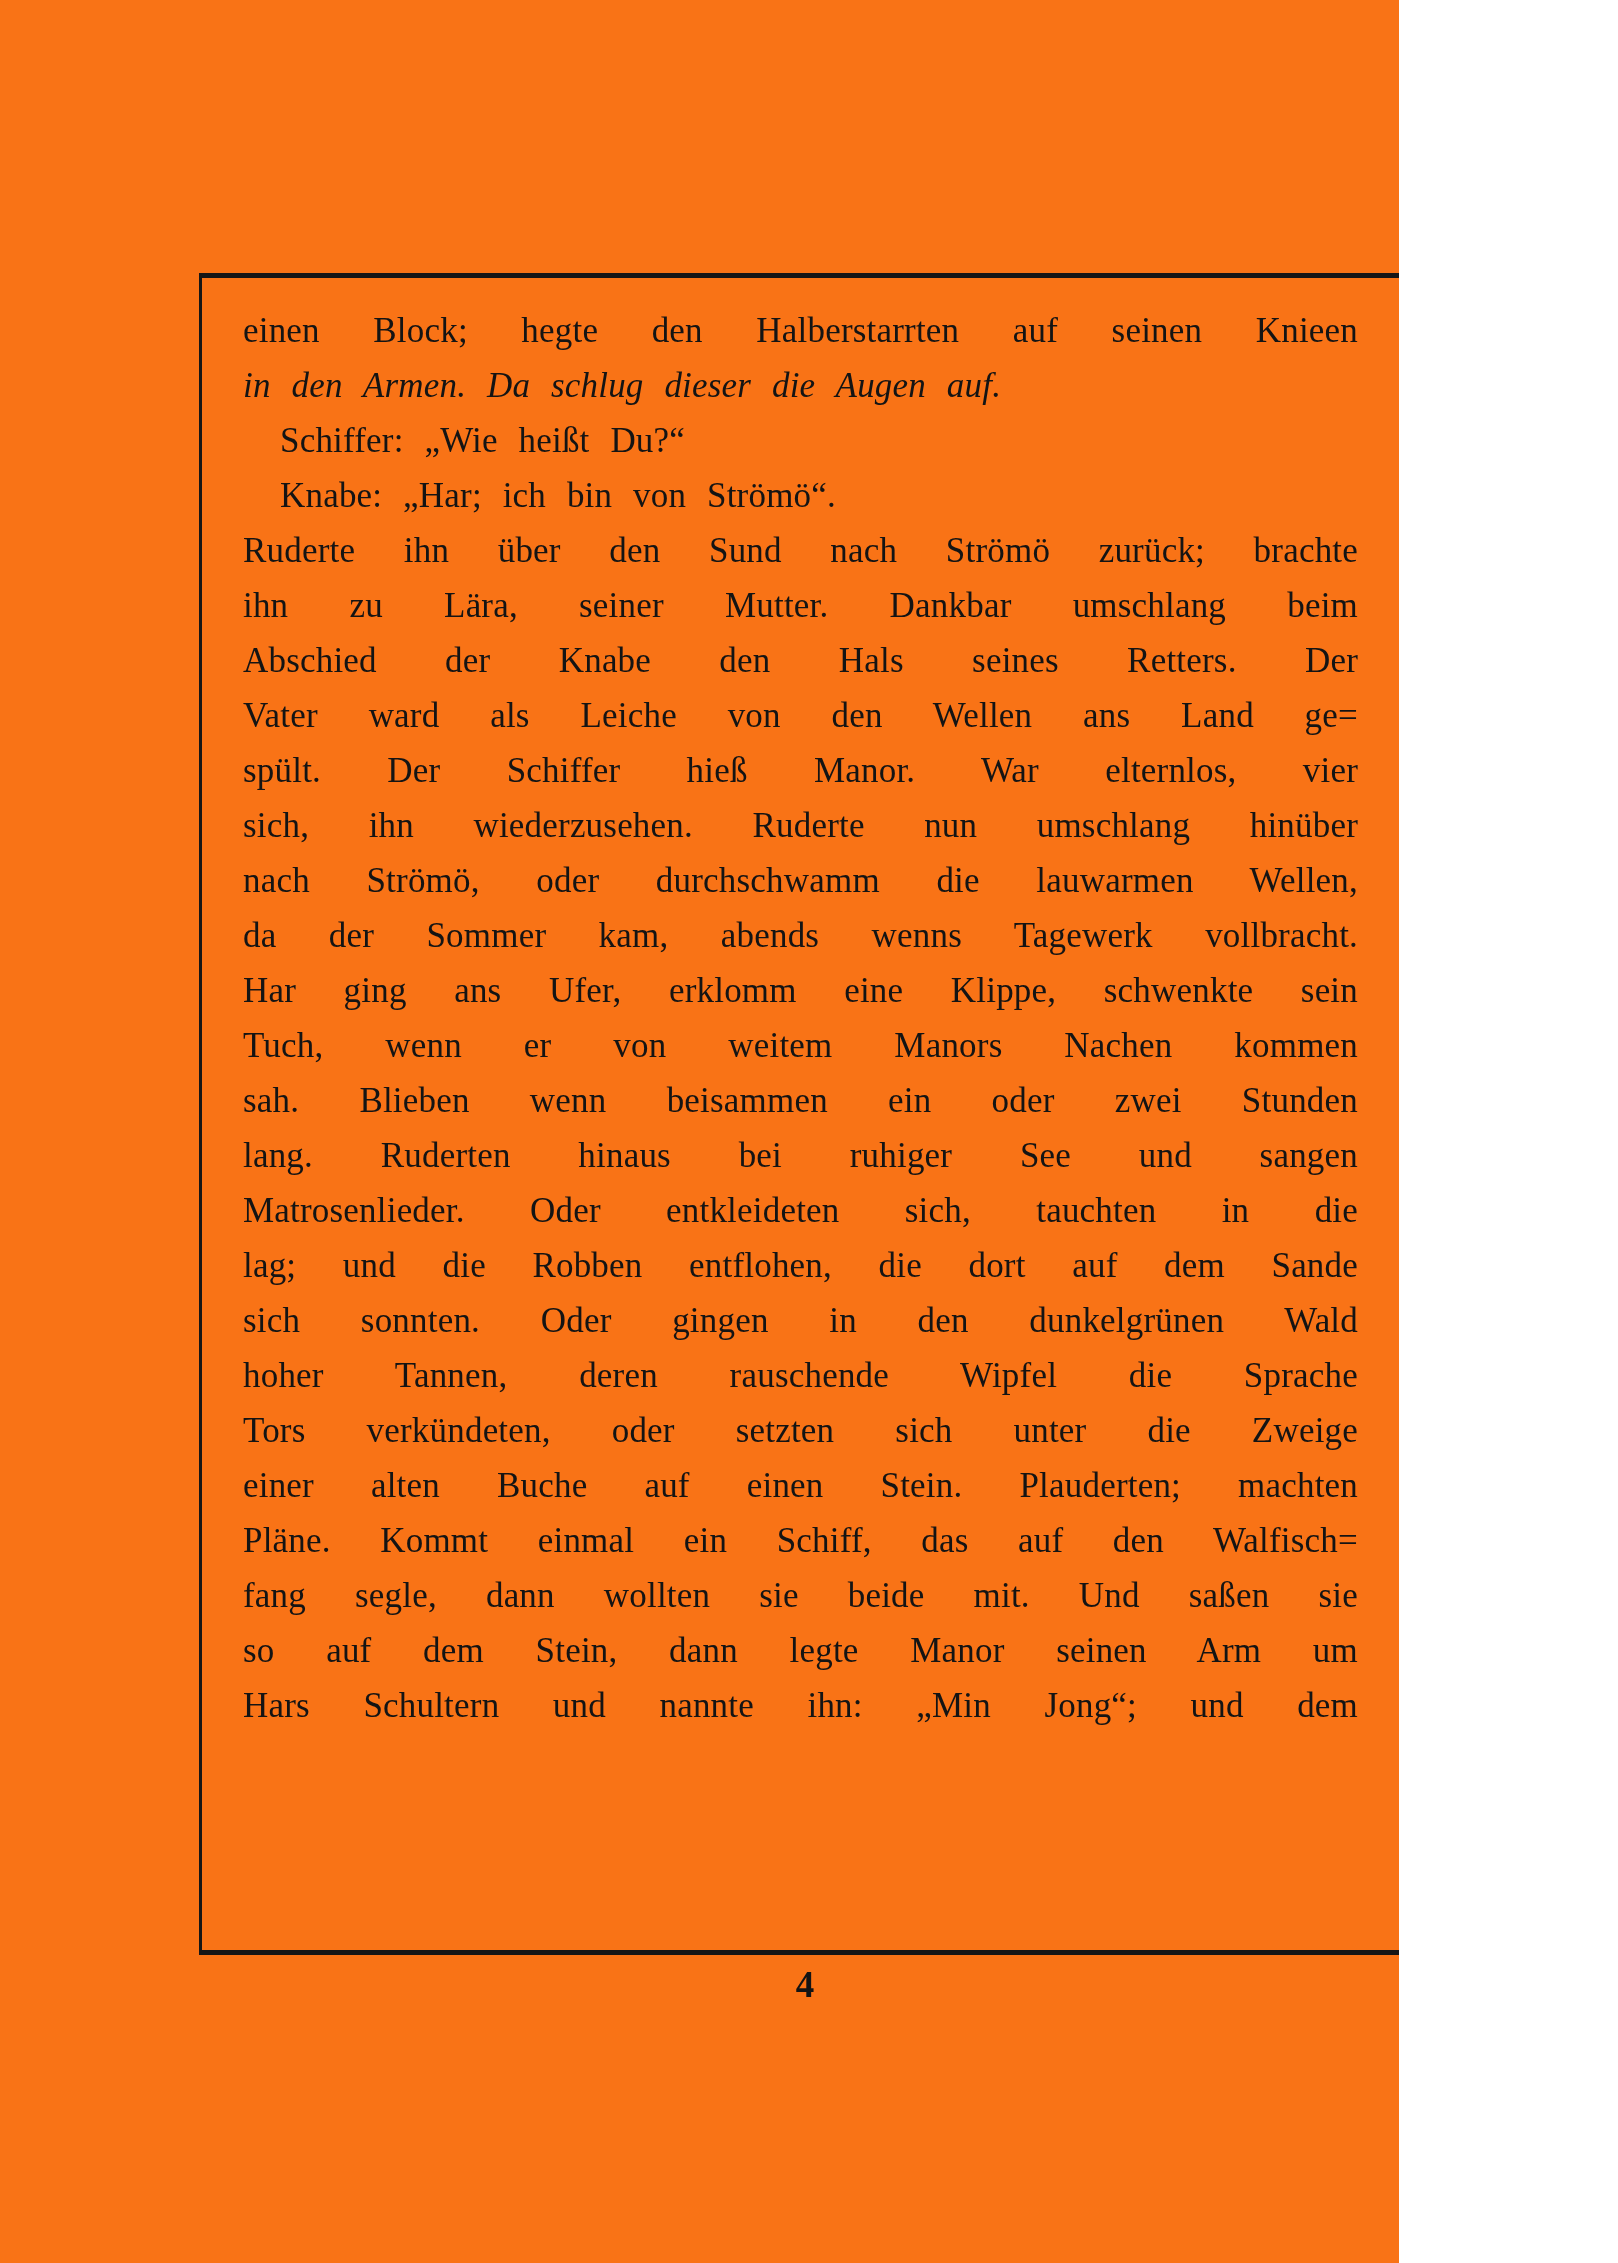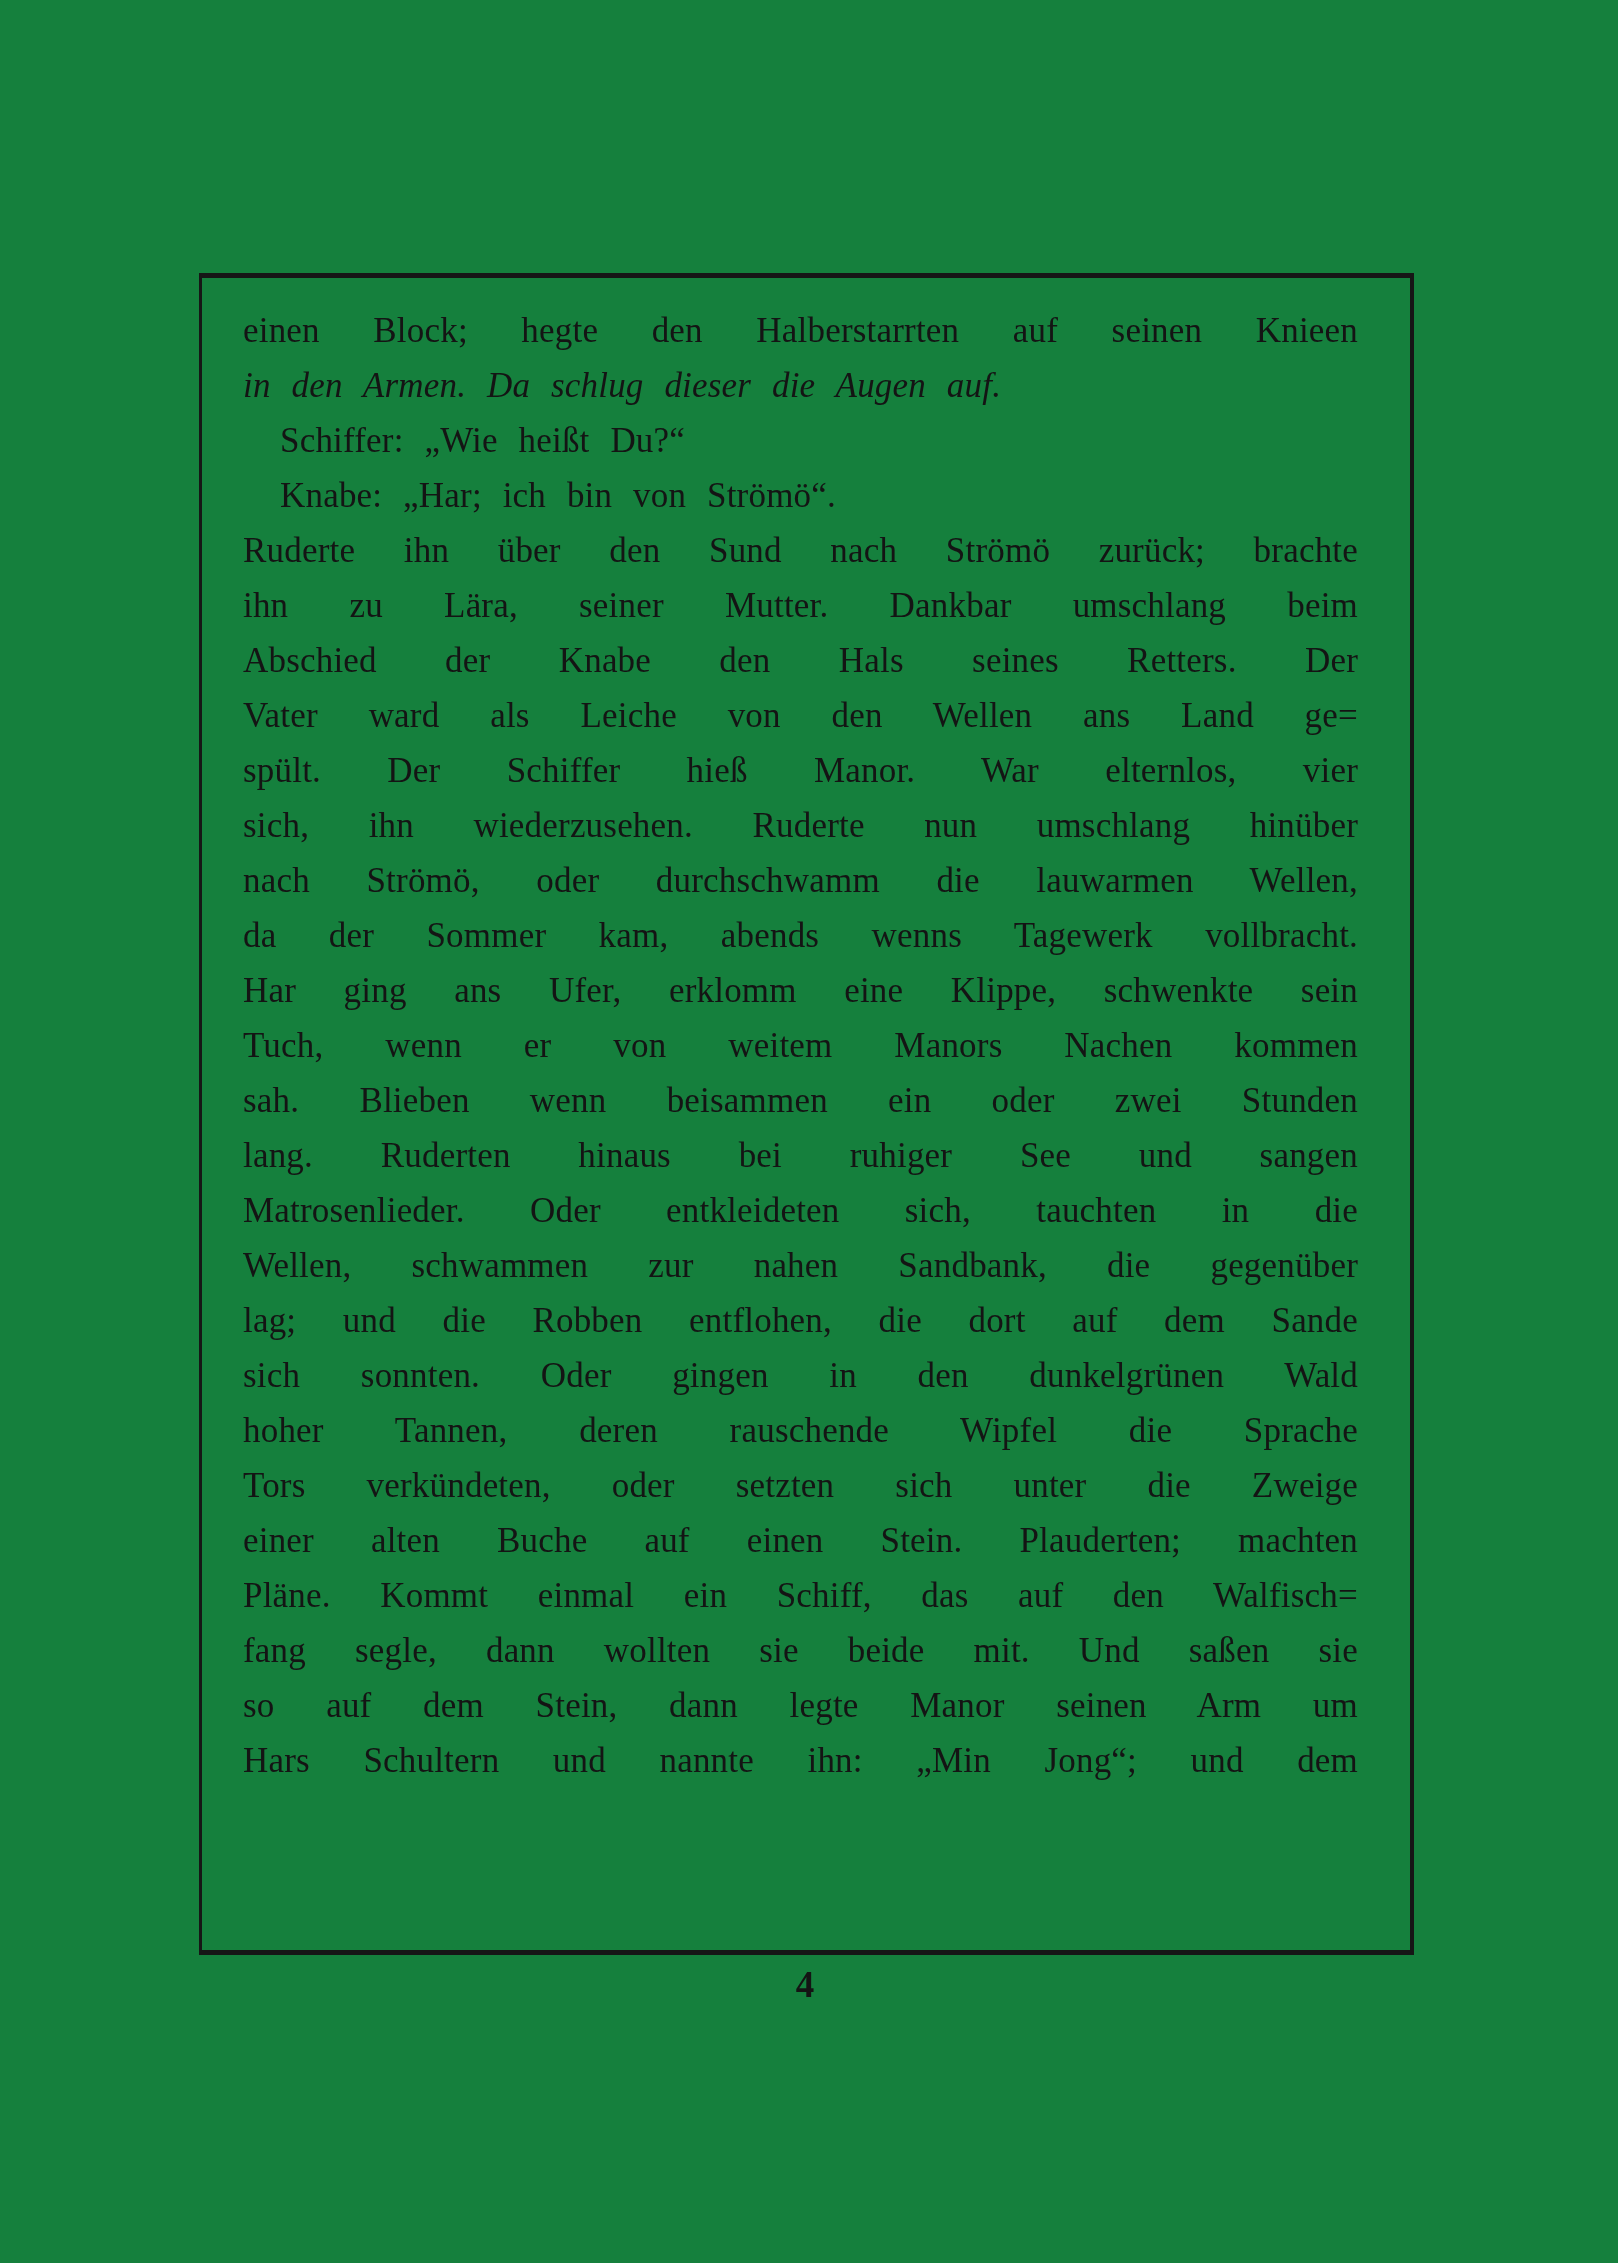--- a/index.html
+++ b/index.html
@@ -2,26 +2,27 @@
 <html style="font-size:15px"><head>
 <meta charset="utf-8">
 <style>
   html, body {
     margin: 0;
     padding: 0;
     background: #ffffff;
   }
   #page {
     position: relative;
-    width: 1618px;
+    width: 1375px;
     height: 2263px;
-    background: #15803d;
+    background: #f97316;
     font-family: "Liberation Serif", "DejaVu Serif", serif;
     color: #141414;
     overflow: hidden;
+    padding-left: 24px;
   }
   #frame {
     position: absolute;
     left: 199px;
     top: 273px;
     width: 1208px;
     height: 1672px;
     border-top: 5.6px solid #161616;
     border-bottom: 5.6px solid #161616;
     border-left: 3.7px solid #161616;
@@ -80,21 +81,20 @@
       <div class="line justify">Vater ward als Leiche von den Wellen ans Land ge=</div>
       <div class="line justify">spült. Der Schiffer hieß Manor. War elternlos, vier</div>
       <div class="line justify">sich, ihn wiederzusehen. Ruderte nun umschlang hinüber</div>
       <div class="line justify">nach Strömö, oder durchschwamm die lauwarmen Wellen,</div>
       <div class="line justify">da der Sommer kam, abends wenns Tagewerk vollbracht.</div>
       <div class="line justify">Har ging ans Ufer, erklomm eine Klippe, schwenkte sein</div>
       <div class="line justify">Tuch, wenn er von weitem Manors Nachen kommen</div>
       <div class="line justify">sah. Blieben wenn beisammen ein oder zwei Stunden</div>
       <div class="line justify">lang. Ruderten hinaus bei ruhiger See und sangen</div>
       <div class="line justify">Matrosenlieder. Oder entkleideten sich, tauchten in die</div>
-      <div class="line justify">Wellen, schwammen zur nahen Sandbank, die gegenüber</div>
       <div class="line justify">lag; und die Robben entflohen, die dort auf dem Sande</div>
       <div class="line justify">sich sonnten. Oder gingen in den dunkelgrünen Wald</div>
       <div class="line justify">hoher Tannen, deren rauschende Wipfel die Sprache</div>
       <div class="line justify">Tors verkündeten, oder setzten sich unter die Zweige</div>
       <div class="line justify">einer alten Buche auf einen Stein. Plauderten; machten</div>
       <div class="line justify">Pläne. Kommt einmal ein Schiff, das auf den Walfisch=</div>
       <div class="line justify">fang segle, dann wollten sie beide mit. Und saßen sie</div>
       <div class="line justify">so auf dem Stein, dann legte Manor seinen Arm um</div>
       <div class="line justify">Hars Schultern und nannte ihn: „Min Jong“; und dem</div>
     </div>

